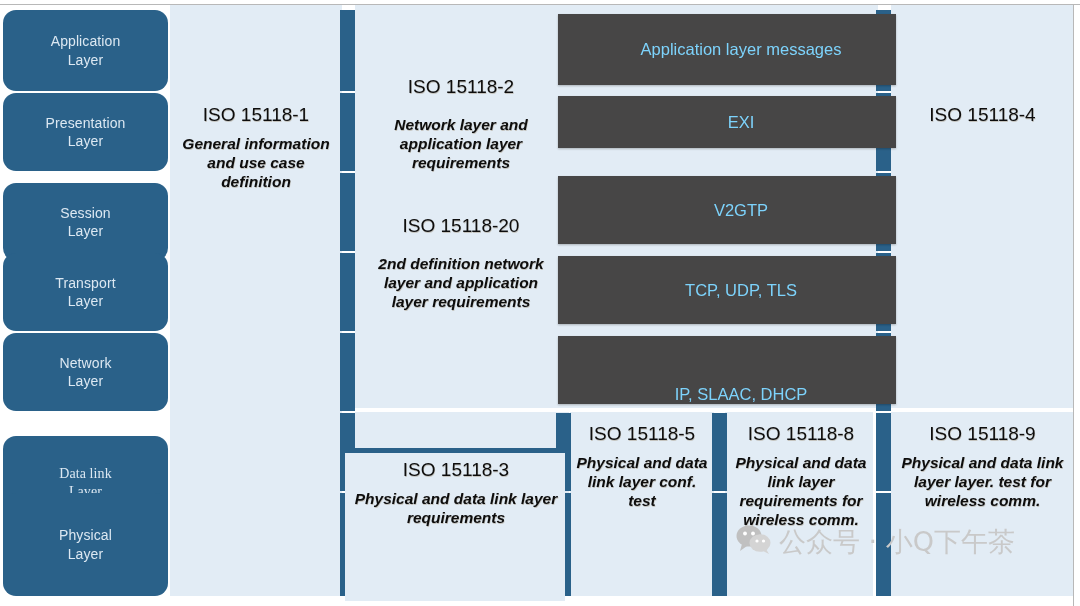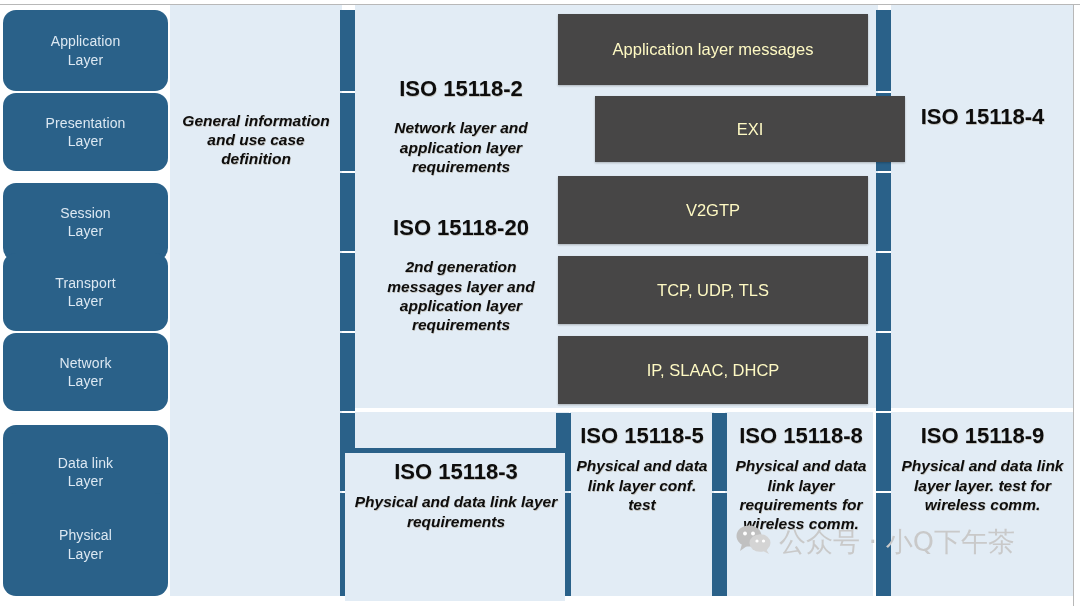--- a/index.html
+++ b/index.html
@@ -56,45 +56,46 @@
     line-height: 1.32;
     letter-spacing: .1px;
   }
 
   
   .proto-box {
     position: absolute;
     left: 558px;
     width: 310px;
     background: #474646;
-    color: #fef9c3;
+    color: #7dd3fc;
     display: flex;
     align-items: center;
     justify-content: center;
     text-align: center;
     font-size: 16.5px;
     box-shadow: 0 1px 2px rgba(0,0,0,.25);
+    padding-left: 28px;
   }
 
   
   .vbar {
     position: absolute;
     width: 15px;
     background: #2a6189;
   }
 
   
   .std-block {
     position: absolute;
     text-align: center;
     color: #0d0d0d;
   }
   .std-title {
-    font-size: 22px;
-    font-weight: bold;
+    font-size: 19px;
+    font-weight: normal;
     line-height: 1.2;
     margin: 0;
     text-shadow: 0.5px 0.5px 0 rgba(140,120,90,.35);
   }
   .std-desc {
     font-size: 15.5px;
     font-weight: bold;
     font-style: italic;
     line-height: 1.24;
     margin: 7px 0 0 0;
@@ -161,21 +162,21 @@
   <div class="layer-pill" style="top:253px; height:78px;">
     <span>
       <span>Transport</span><br><span>Layer</span>
     </span>
   </div>
   <div class="layer-pill" style="top:333px; height:78px;">
     <span>
       <span>Network</span><br><span>Layer</span>
     </span>
   </div>
-  <div class="layer-pill" style="top:425px; height:94px;">
+  <div class="layer-pill" style="top:436px; height:94px;font-family:Liberation Serif, serif;">
     <span>
       <span>Data link</span><br><span>Layer</span>
     </span>
   </div>
   <div class="layer-pill" style="top:493px; height:103px;">
     <span>
       <span>Physical</span><br><span>Layer</span>
     </span>
   </div>
 
@@ -196,45 +197,46 @@
   <div class="vbar" style="left:876px; top:493px; height:103px;"></div>
 
   <div class="vbar" style="left:556px; top:413px; height:78px;"></div>
   <div class="vbar" style="left:556px; top:493px; height:103px;"></div>
   <div class="vbar" style="left:712px; top:413px; height:78px;"></div>
   <div class="vbar" style="left:712px; top:493px; height:103px;"></div>
 
   <div class="proto-box" style="top:14px; height:71px;">
     <span>Application layer messages</span>
   </div>
-  <div class="proto-box" style="top:96px; height:66px;margin-left:37px;">
+  <div class="proto-box" style="top:96px; height:52px;">
     <span>EXI</span>
   </div>
   <div class="proto-box" style="top:176px; height:68px;">
     <span>V2GTP</span>
   </div>
   <div class="proto-box" style="top:256px; height:68px;">
     <span>TCP, UDP, TLS</span>
   </div>
-  <div class="proto-box" style="top:336px; height:68px;">
+  <div class="proto-box" style="top:336px; height:68px;align-items:flex-end;">
     <span>IP, SLAAC, DHCP</span>
   </div>
 
   <div class="std-block" style="left:176px; top:104px; width:160px;">
+    <p class="std-title">ISO 15118-1</p>
     <p class="std-desc">General information and use case definition</p>
   </div>
 
   <div class="std-block" style="left:377px; top:76px; width:168px;">
     <p class="std-title">ISO 15118-2</p>
     <p class="std-desc tight">Network layer and application layer requirements</p>
   </div>
 
   <div class="std-block" style="left:377px; top:215px; width:168px;">
     <p class="std-title">ISO 15118-20</p>
-    <p class="std-desc tight">2nd generation messages layer and application layer requirements</p>
+    <p class="std-desc tight">2nd definition network layer and application layer requirements</p>
   </div>
 
   <div class="std-block" style="left:900px; top:104px; width:165px;">
     <p class="std-title">ISO 15118-4</p>
   </div>
 
   <div class="topruled" style="left:345px; top:448px; width:220px; height:148px;"></div>
   <div class="std-block" style="left:352px; top:459px; width:208px;">
     <p class="std-title">ISO 15118-3</p>
     <p class="std-desc">Physical and data link layer requirements</p>

